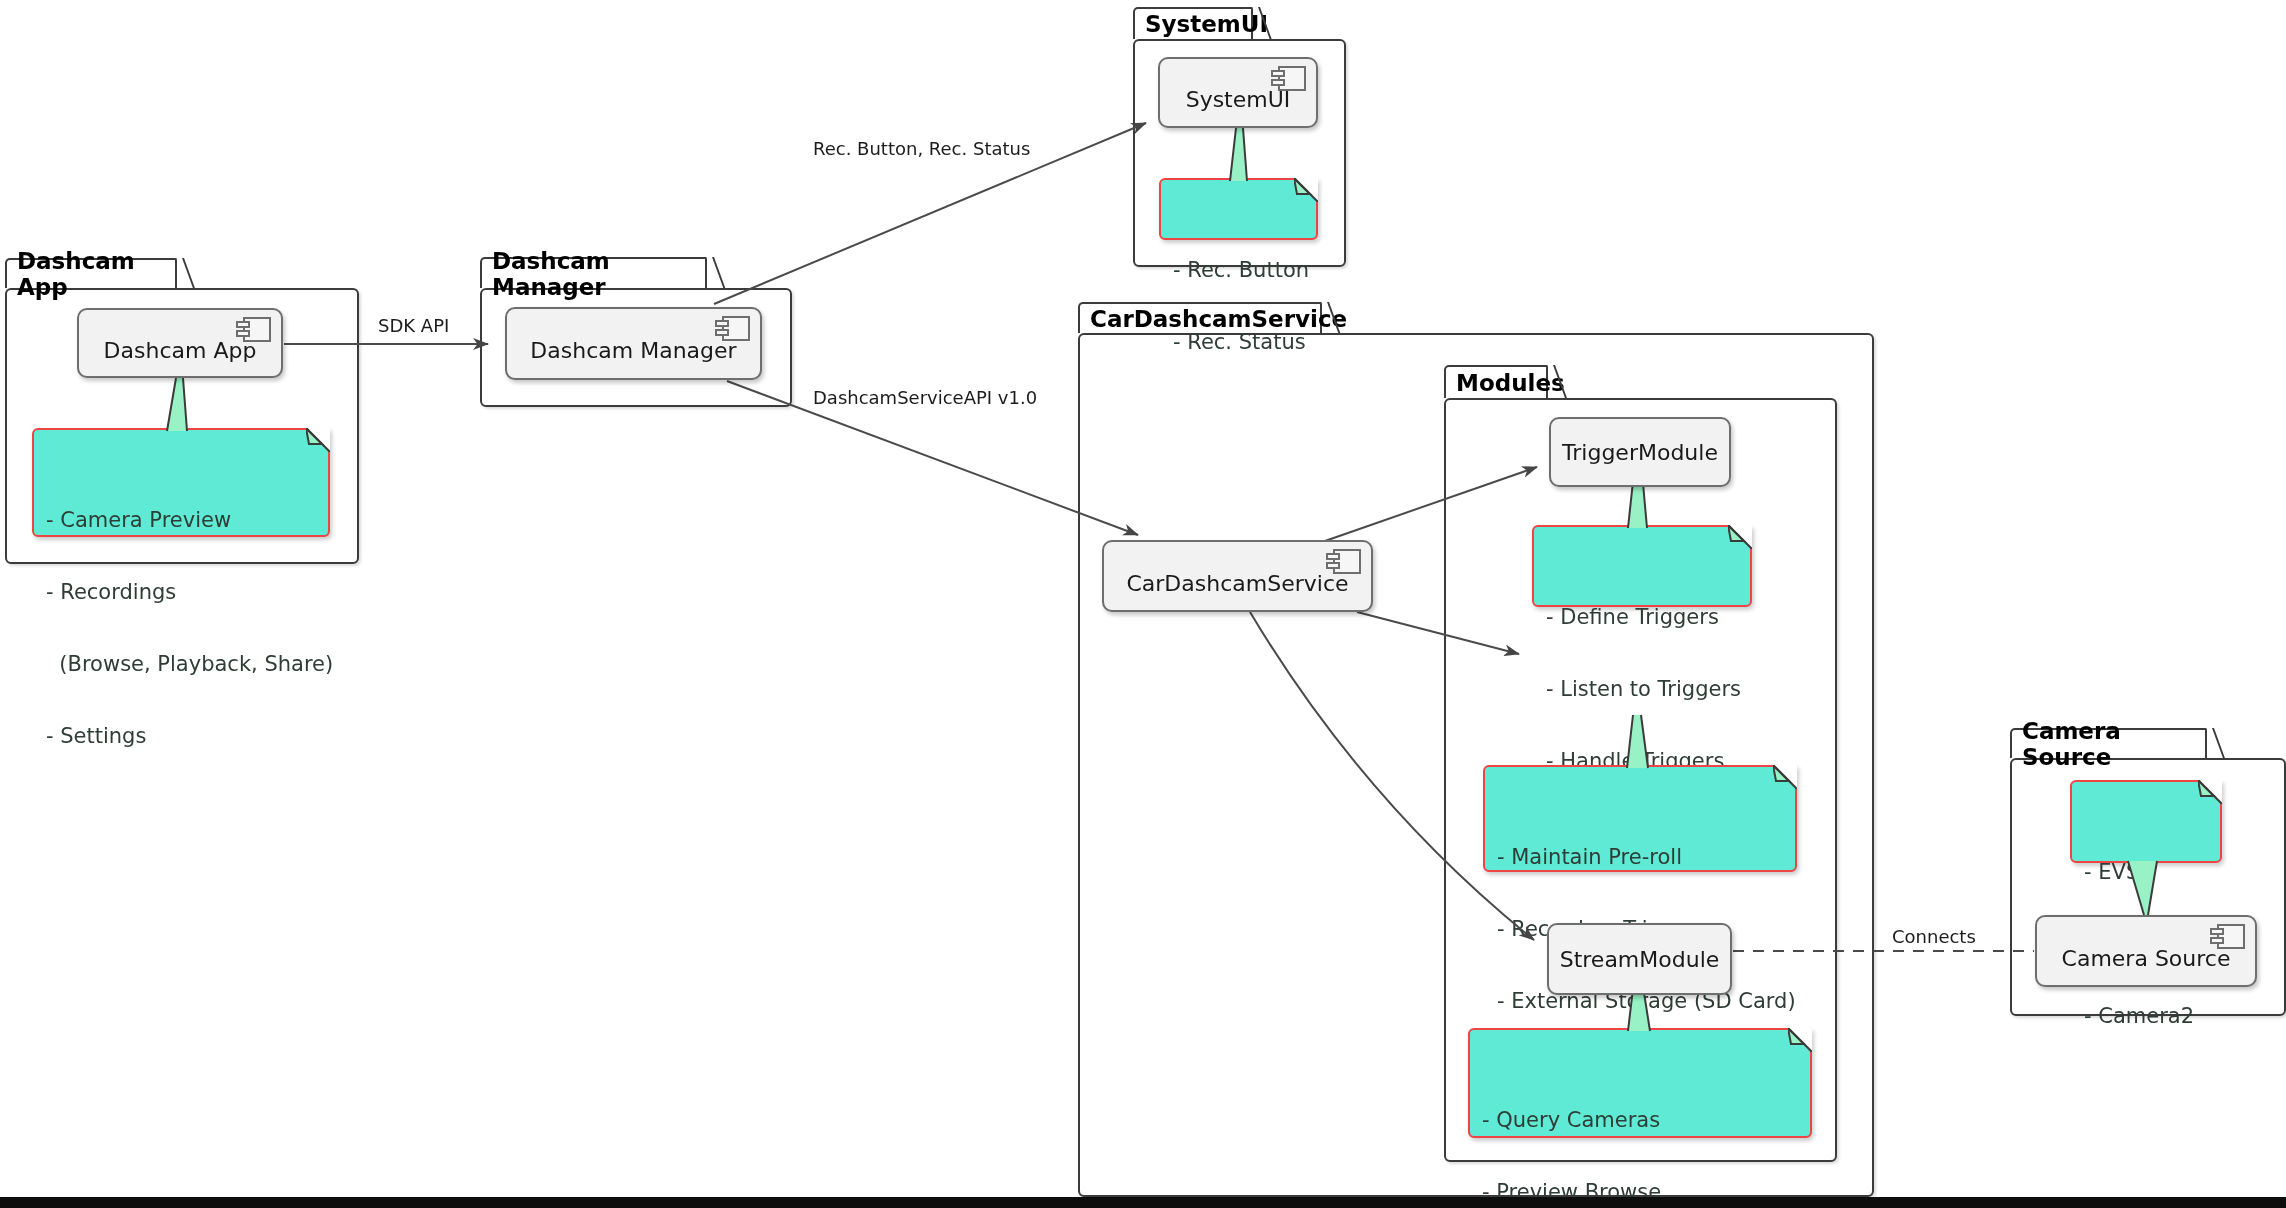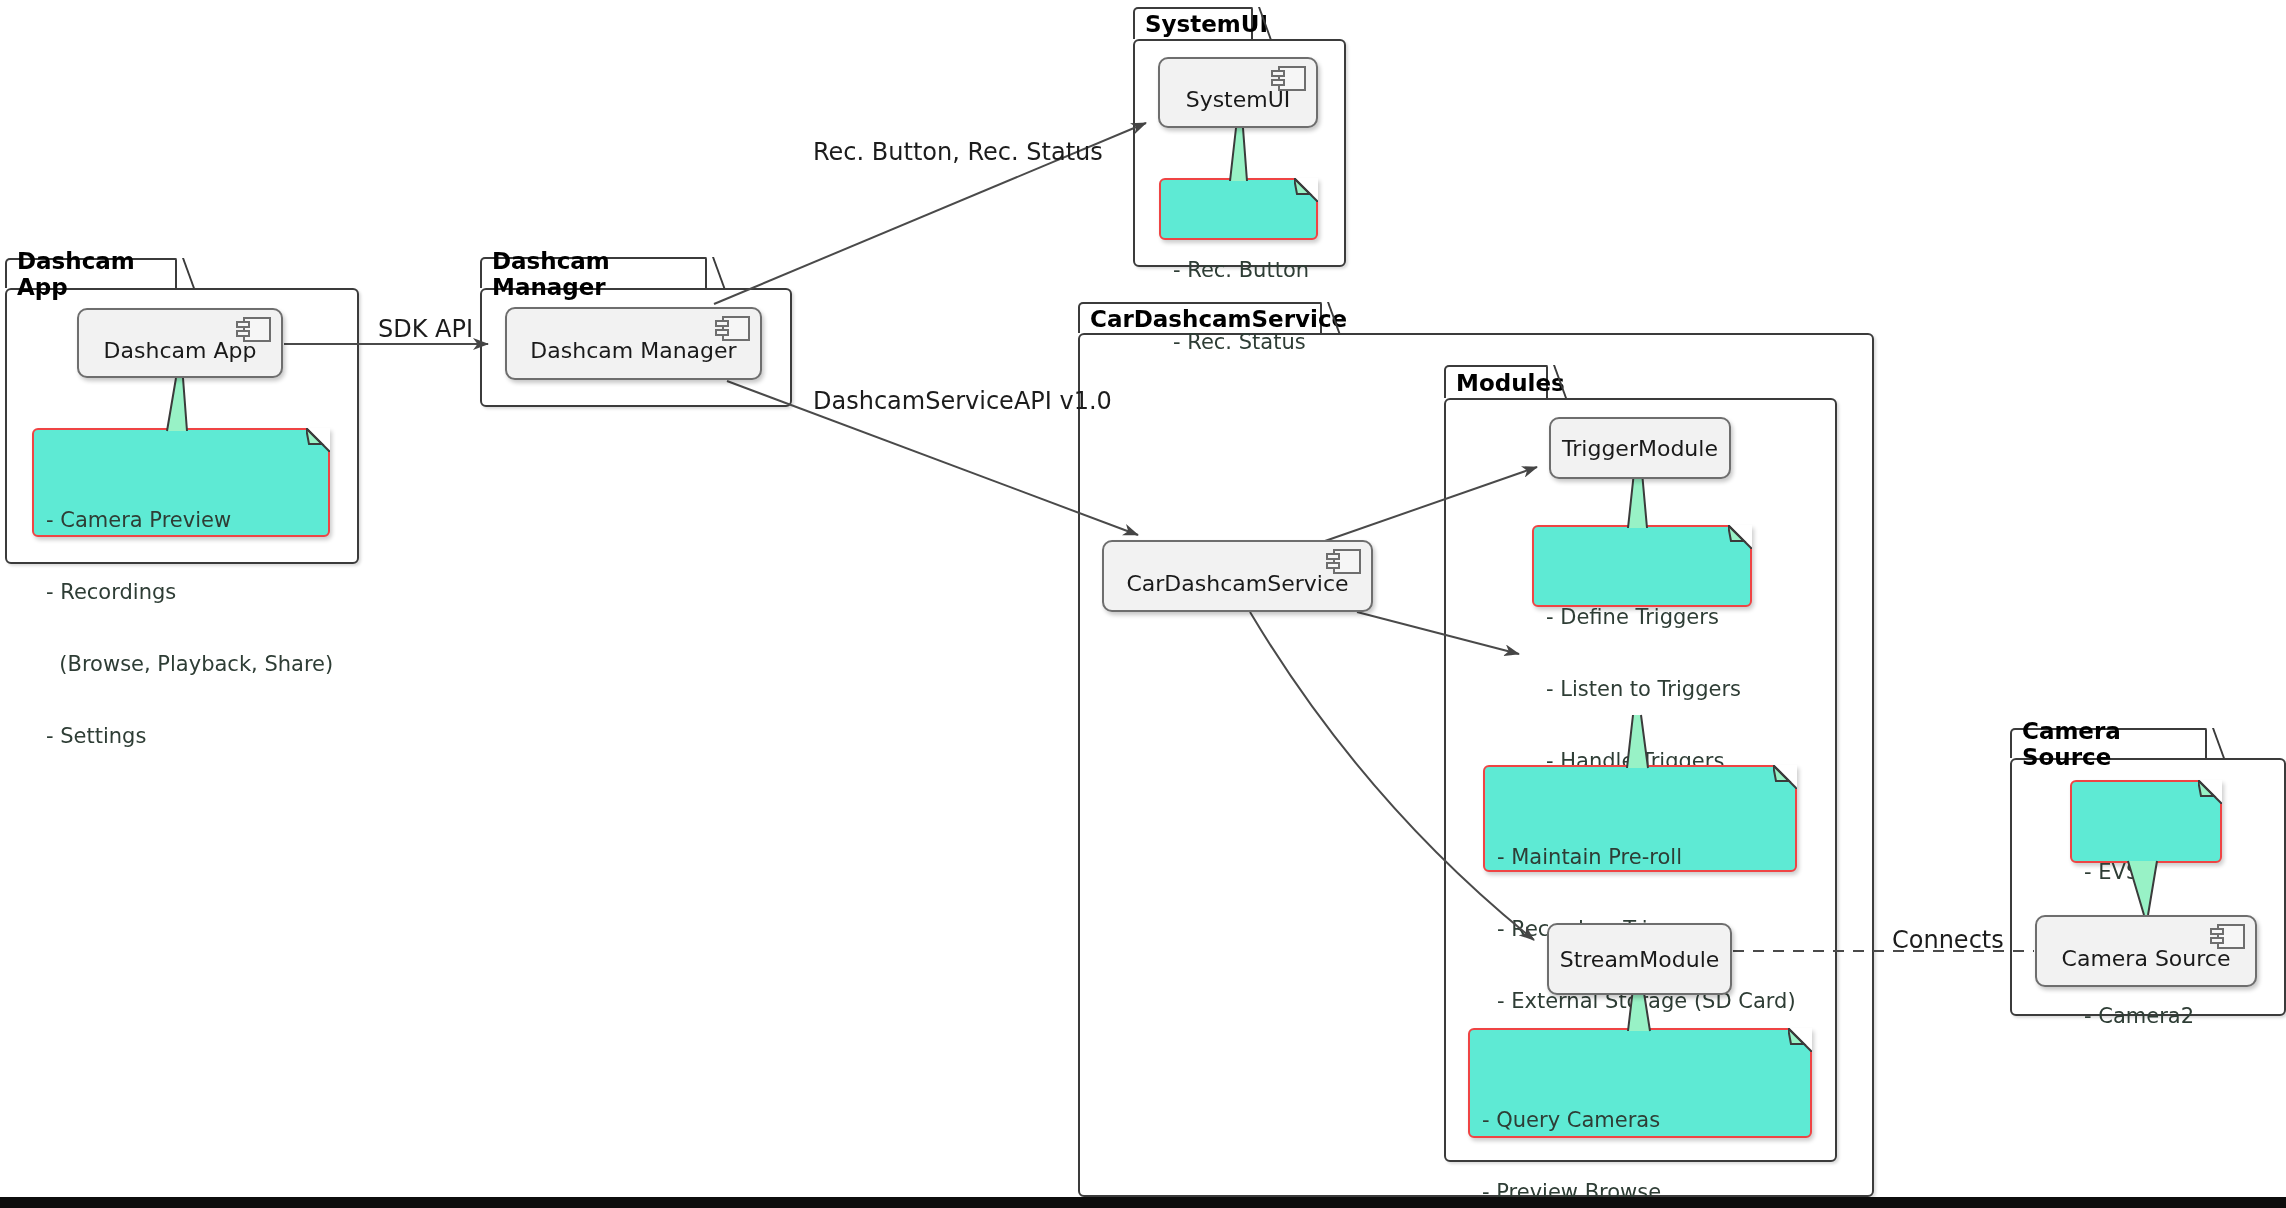--- a/index.html
+++ b/index.html
@@ -22,21 +22,21 @@
   .comp.has-icon{padding-top:14px;}
   .comp .cicon{position:absolute;top:7px;right:9px;}
   
   .note{position:absolute;background:#5eead4;border:2px solid #ef4444;border-radius:6px 0 6px 6px;
         box-shadow:2px 3px 4px rgba(0,0,0,.2);z-index:3;font-size:21px;line-height:24px;
         color:#2e3d35;padding:6px 12px;box-sizing:border-box;white-space:pre;}
   .note .fold{position:absolute;top:-2px;right:-2px;}
   
   #overlay{position:absolute;left:0;top:0;z-index:5;pointer-events:none;}
   
-  .elabel{position:absolute;font-size:24px;color:#1c1c1c;z-index:7;white-space:nowrap;}
+  .elabel{position:absolute;font-size:18px;color:#1c1c1c;z-index:7;white-space:nowrap;}
   
   .bottom-bar{position:absolute;left:0;top:1197px;width:2286px;height:11px;background:#0d0d0d;z-index:8;}
 </style>
 </head>
 <body>
 
 <div id="canvas">
 
   <div class="pkg-tab" style="left:5px;top:258px;width:172px;height:30px;">
     <span>Dashcam App</span>
@@ -206,21 +206,21 @@
 
   <div class="comp has-icon" style="left:1102px;top:540px;width:271px;height:72px;">
     <svg class="cicon" width="36" height="26">
       <rect x="8" y="1" width="26" height="23" fill="#f6f6f6" stroke="#6e6e6e" stroke-width="2"></rect>
       <rect x="1" y="5" width="12" height="5" fill="#f6f6f6" stroke="#6e6e6e" stroke-width="2"></rect>
       <rect x="1" y="14" width="12" height="5" fill="#f6f6f6" stroke="#6e6e6e" stroke-width="2"></rect>
     </svg>
     <span>CarDashcamService</span>
   </div>
 
-  <div class="comp" style="left:1549px;top:417px;width:182px;height:62px;">
+  <div class="comp" style="left:1549px;top:417px;width:182px;height:70px;">
     <span>TriggerModule</span>
   </div>
 
 
   <div class="comp" style="left:1547px;top:923px;width:185px;height:72px;">
     <span>StreamModule</span>
   </div>
 
   <div class="comp has-icon" style="left:2035px;top:915px;width:222px;height:72px;">
     <svg class="cicon" width="36" height="26">

